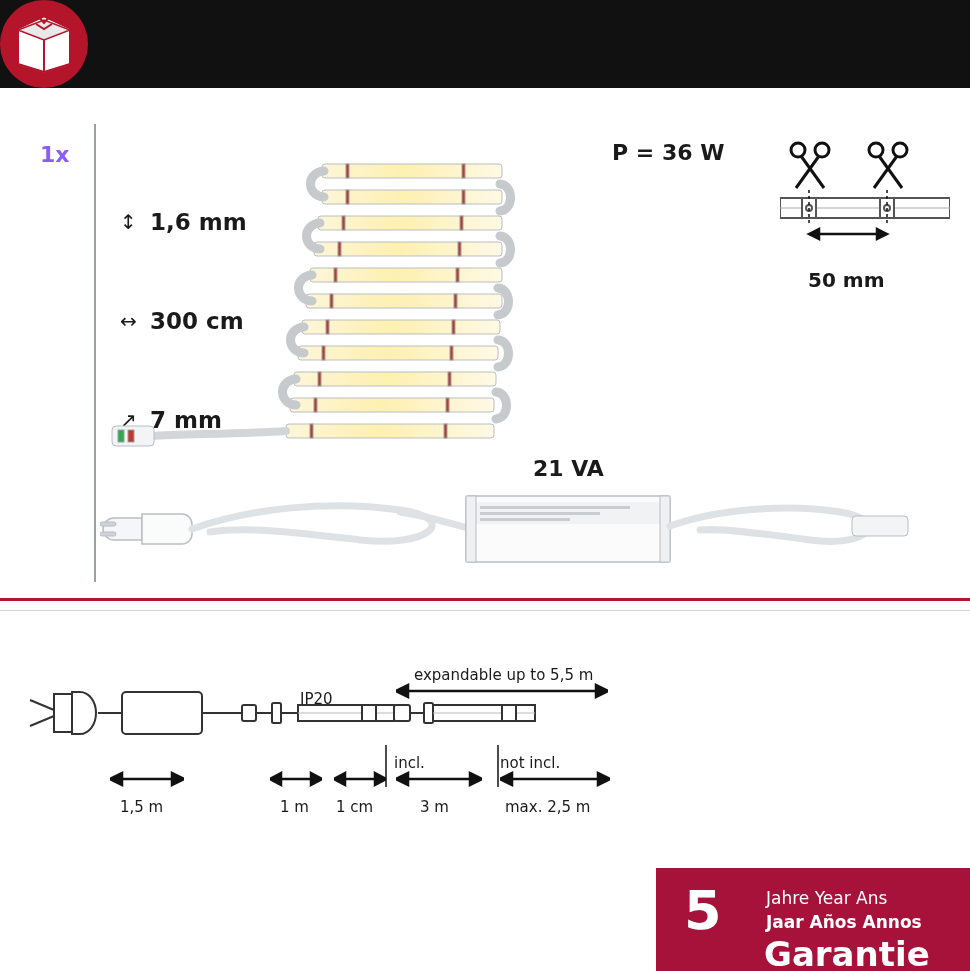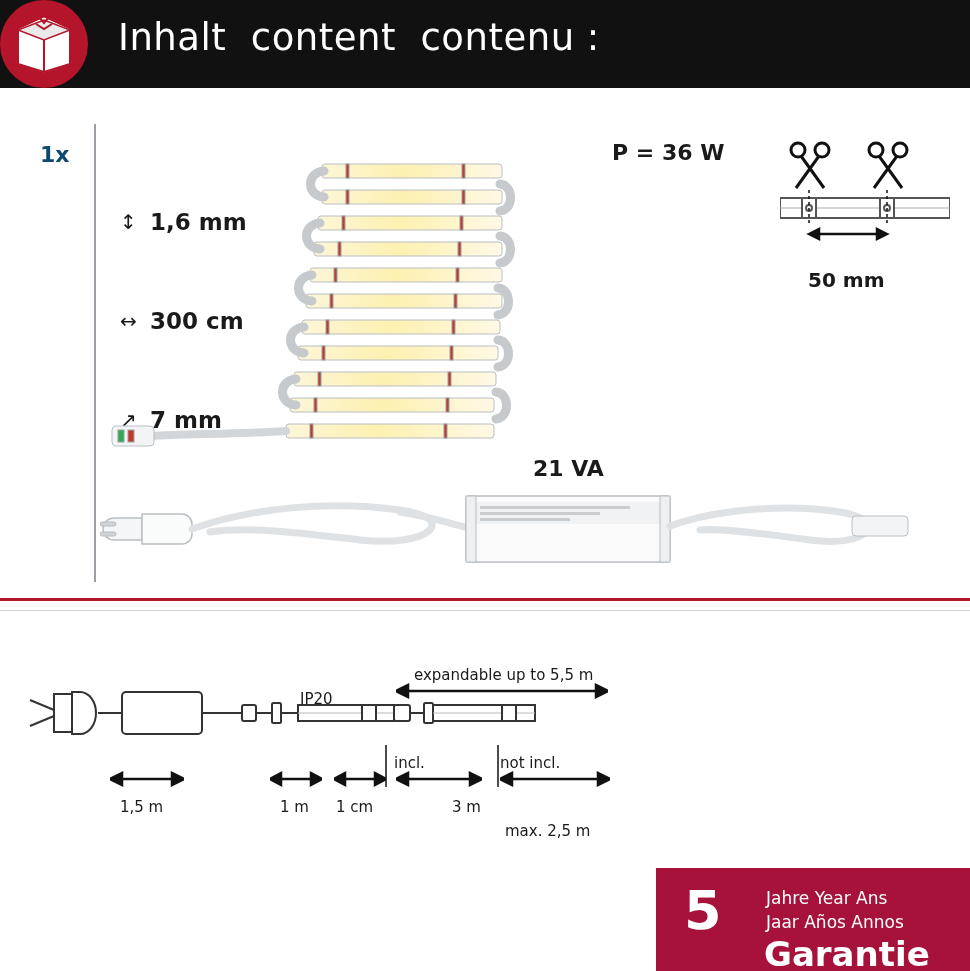--- a/index.html
+++ b/index.html
@@ -27,21 +27,21 @@
     background:#b4152b;border-radius:50%;
   }
   .logo-box{position:absolute;left:14px;top:12px;}
   
   .divider-v{
     position:absolute;left:94px;top:124px;width:2px;height:458px;
     background:#9aa0a6;
   }
   .qty{
     position:absolute;left:40px;top:142px;
-    font-size:22px;font-weight:bold;color:#0c4a6e;
+    font-size:22px;font-weight:bold;color:#8b5cf6;
   }
   .dims{
     position:absolute;left:120px;top:140px;
     font-size:23px;font-weight:bold;line-height:33px;
     white-space:pre;
   }
   .dims .row{display:flex;align-items:center;height:33px;}
   .dims .gl{width:30px;font-size:20px;font-weight:normal;}
   .power{
     position:absolute;left:612px;top:140px;
@@ -66,41 +66,40 @@
   .lbl{position:absolute;font-size:15px;color:#1a1a1a;white-space:pre;}
   
   .badge{
     position:absolute;left:656px;top:868px;width:314px;height:103px;
     background:#a6123a;color:#ffffff;
   }
   .badge .num{
     position:absolute;left:28px;top:16px;font-size:54px;font-weight:bold;line-height:54px;
   }
   .badge .l1{position:absolute;left:110px;top:20px;font-size:17px;}
-  .badge .l2{position:absolute;left:110px;top:44px;font-size:17px;}
+  .badge .l2{position:absolute;left:110px;top:44px;font-size:17px;font-weight:bold;}
   .badge .g{position:absolute;left:108px;top:66px;font-size:34px;font-weight:bold;}
   svg{display:block;}
   .abs{position:absolute;}
 </style>
 </head>
 <body>
 
 <div class="header">
   <div class="logo-circle"></div>
   <div class="logo-box">
     <svg width="60" height="62" viewBox="0 0 60 62">
       <polygon points="4,18 30,6 56,18 56,52 30,60 4,52" fill="#ffffff" stroke="#ffffff" stroke-width="1"></polygon>
       <polygon points="4,18 30,28 56,18 30,8" fill="#e9e9e9" stroke="#b4152b" stroke-width="1.5"></polygon>
       <polyline points="4,18 4,52 30,60 56,52 56,18" fill="none" stroke="#b4152b" stroke-width="2"></polyline>
       <line x1="30" y1="28" x2="30" y2="60" stroke="#b4152b" stroke-width="2"></line>
       <path d="M22,12 L30,17 L38,12" fill="none" stroke="#b4152b" stroke-width="2"></path>
       <path d="M24,4 L30,11 L36,4" fill="none" stroke="#b4152b" stroke-width="2"></path>
     </svg>
   </div>
-  <div class="header-title">Inhalt  content  contenu :</div>
 </div>
 
 <div class="divider-v"></div>
 
 <div class="qty">1x</div>
 
 <div class="dims">
   <div class="row">
     <span class="gl">↕</span>
     <span>1,6 mm</span>
@@ -359,21 +358,21 @@
     <line x1="10" y1="9" x2="100" y2="9"></line>
         <polygon points="0,9 12,3 12,15"></polygon>
         <polygon points="110,9 98,3 98,15"></polygon>
       </g>
     </svg>
 </div>
 
 <div class="lbl" style="left:120px;top:798px;">1,5 m</div>
 <div class="lbl" style="left:280px;top:798px;">1 m</div>
 <div class="lbl" style="left:336px;top:798px;">1 cm</div>
-<div class="lbl" style="left:420px;top:798px;margin-left:32px;">3 m</div>
-<div class="lbl" style="left:505px;top:798px;margin-top:24px;">max. 2,5 m</div>
+<div class="lbl" style="left:420px;top:798px;">3 m</div>
+<div class="lbl" style="left:505px;top:798px;">max. 2,5 m</div>
 
 <div class="badge">
   <div class="num">5</div>
   <div class="l1">Jahre Year Ans</div>
   <div class="l2">Jaar Años Annos</div>
   <div class="g">Garantie</div>
 </div>
 
 </body></html>

